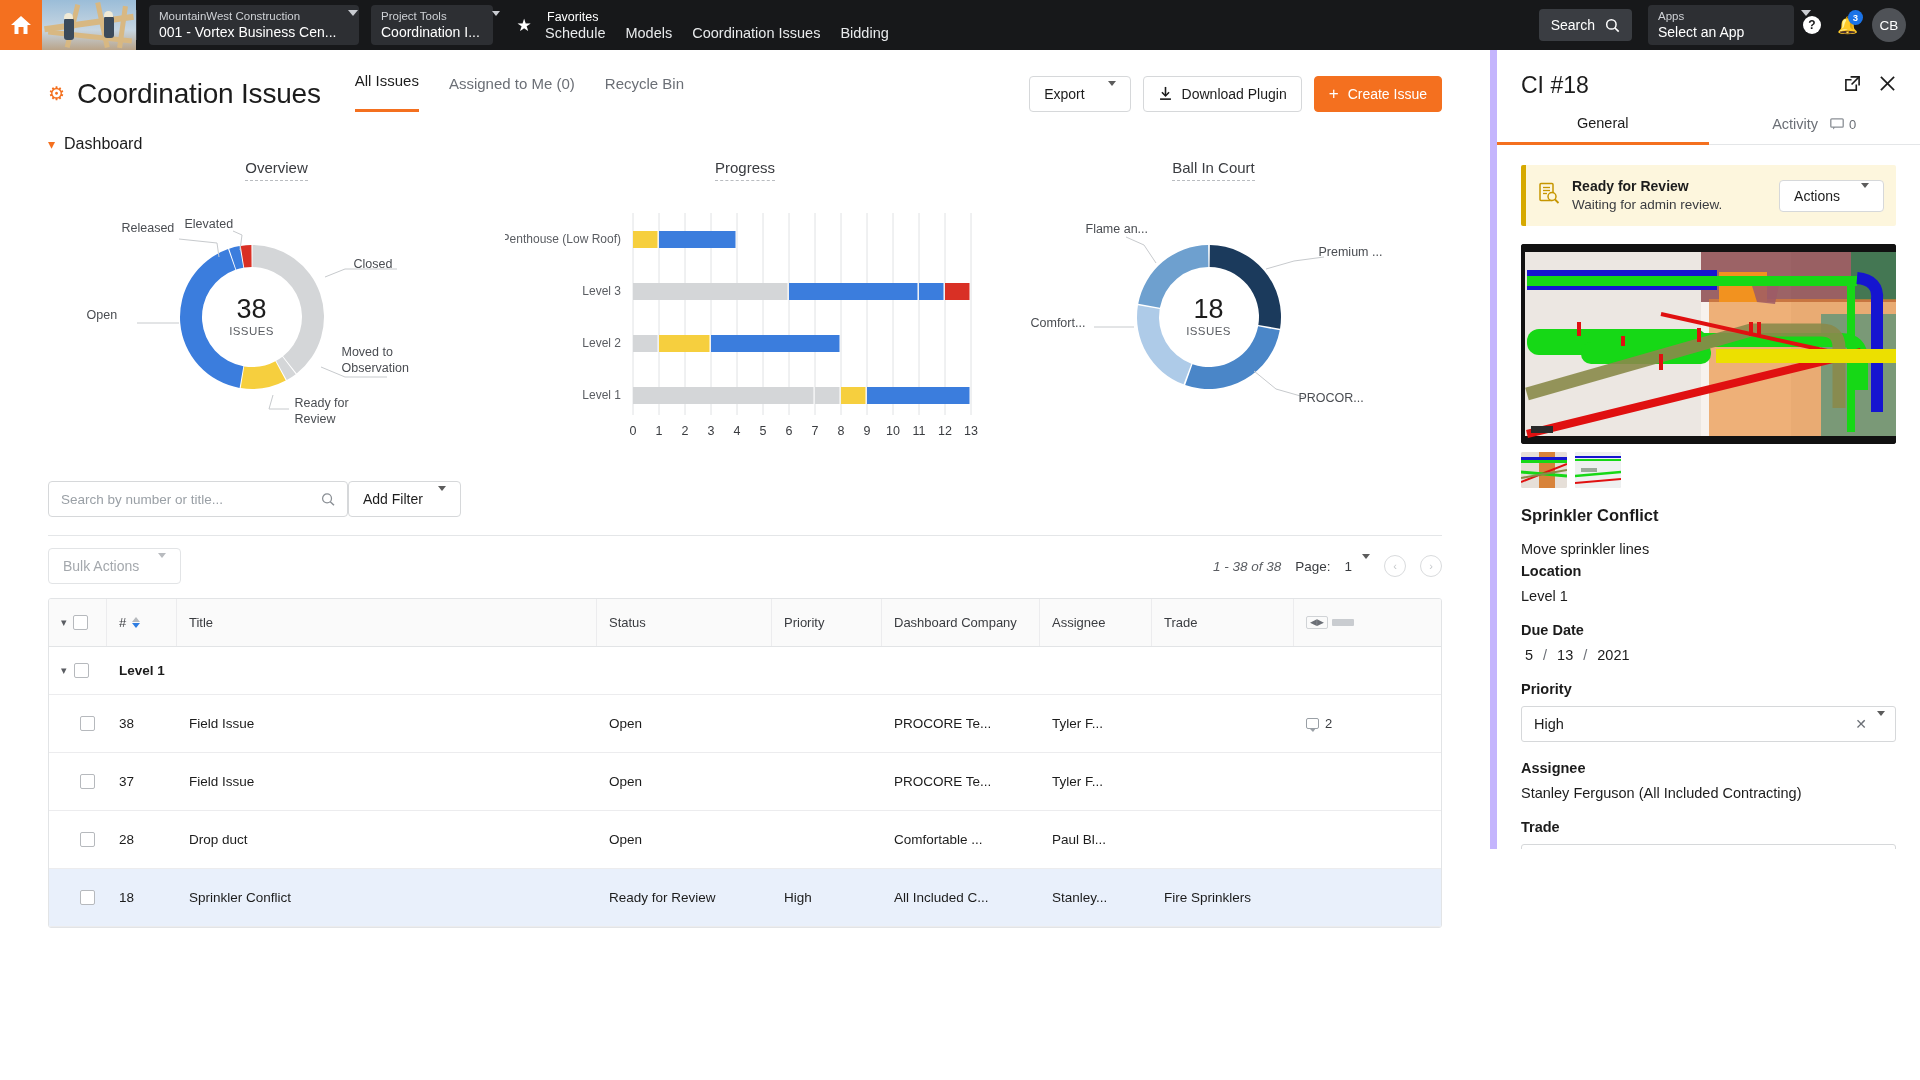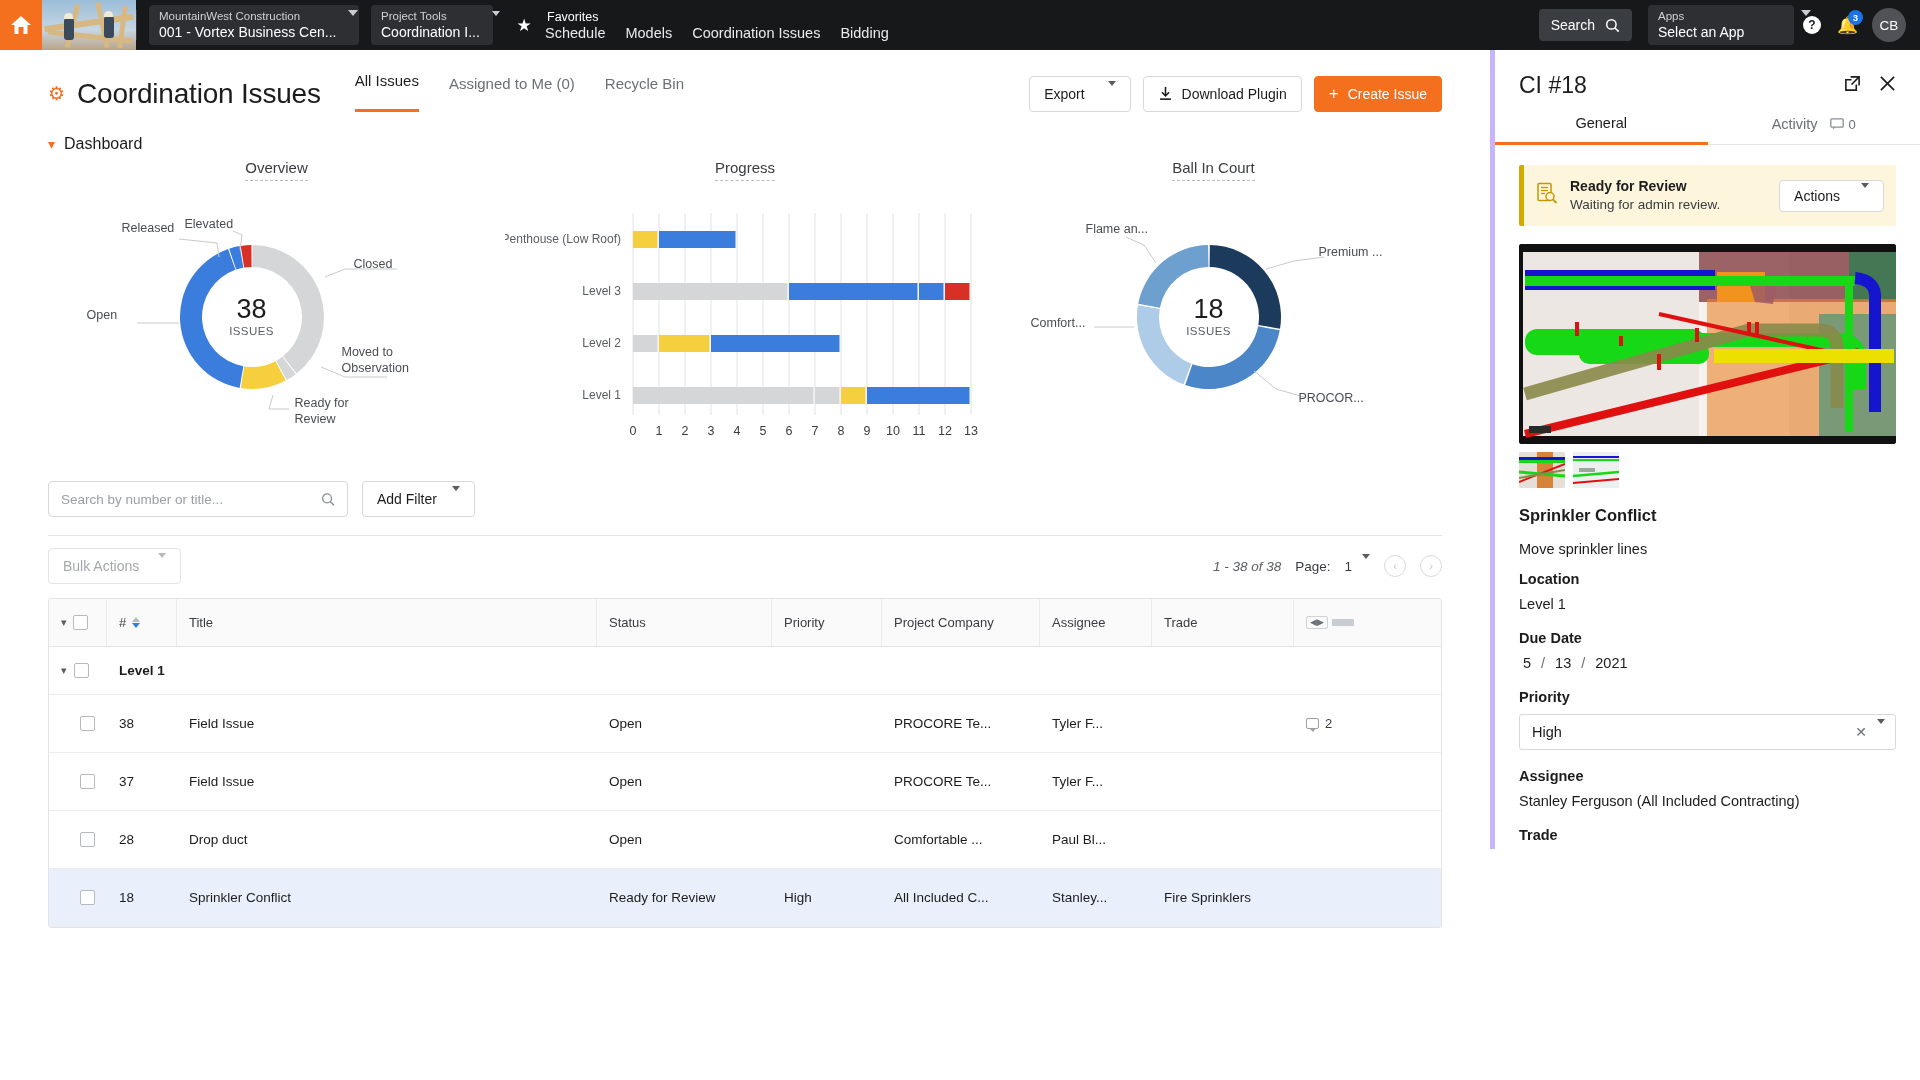--- a/index.html
+++ b/index.html
@@ -113,21 +113,21 @@
   .donut-wrap svg { position:absolute; left:0; top:0; }
   .donut-center { position:absolute; text-align:center; width: 110px; }
   .donut-center .num { font-size: 27px; color:#1c1c1c; line-height:1.1;}
   .donut-center .lbl { font-size: 11.5px; color:#5a5d62; letter-spacing:0.4px; }
   .dlabel { position:absolute; font-size: 12.5px; color:#4a4d52; white-space: pre-line; line-height:1.25;}
 
   .bars-wrap { position:relative; width: 480px; height: 250px; }
   .bars-wrap svg { position:absolute; left:0; top:0;}
 
   
-  .filter-row { display:flex; align-items:flex-start; gap: 14px; padding: 26px 48px 0 48px; }
+  .filter-row { display:flex; align-items:flex-start; padding: 26px 48px 0 48px; }
   .search-input {
     width: 300px; height: 36px; border:1px solid #d6d8da; border-radius:4px;
     display:flex; align-items:center; padding: 0 12px; position:relative; background:#fff;
   }
   .search-input input { border:none; outline:none; font-size:13.5px; color:#1c1c1c; width: 100%; font-family:inherit;}
   .search-input input::placeholder { color:#9aa0a6; }
   .hr { height:1px; background:#e4e6e8; margin: 18px 48px 0 48px; }
 
   .bulk-row { display:flex; align-items:center; padding: 12px 48px 0 48px; text-align: center; }
   .btn.muted { color:#a4a8ad; border-color:#e2e4e6; }
@@ -165,21 +165,21 @@
   .c-status { width: 175px; }
   .c-pri { width: 110px; }
   .c-comp { width: 158px; }
   .c-assn { width: 112px; }
   .c-trade { width: 142px; }
   .c-end { width: 75px; }
 
   
   .panel {
     position:absolute; top:50px; right:0; width: 430px; height: 799px;
-    background:#fff; border-left:5px solid #c4b5fd; overflow:hidden;
+    background:#fff; border-left:7px solid #c4b5fd; overflow:hidden;
   }
   .panel-head { display:flex; align-items:center; padding: 22px 24px 0 24px;}
   .panel-title { font-size: 23px; color:#1c1c1c; }
   .panel-head-icons { margin-left:auto; display:flex; align-items:center; gap: 18px;}
   .pi { cursor:pointer; color:#1c1c1c; }
   .panel-tabs { display:flex; align-items:flex-end; padding: 16px 0 0 0; border-bottom: 1px solid #e4e6e8; margin: 0 0 0 0;}
   .ptab { flex:1; text-align:center; font-size:14.5px; color:#6b6f76; padding-bottom: 11px; cursor:pointer; }
   .ptab.active { color:#1c1c1c; border-bottom:3px solid #f4701f; margin-bottom:-1px;}
   .ptab .cnt { color:#6b6f76; font-size:13px; margin-left:8px; }
 
@@ -192,21 +192,21 @@
   .alert .al-t { font-size:14px; color:#1c1c1c; font-weight:bold; }
   .alert .al-s { font-size:13.5px; color:#3a3c40; }
   .alert .btn { margin-left:auto; background:#fff; height:32px; flex:none;}
 
   .viewer { margin: 18px 24px 0 24px; height: 200px; background:#111; border-radius:3px; position:relative; overflow:hidden;}
   .thumbs { display:flex; gap: 8px; margin: 8px 24px 0 24px; }
   .thumb { width:46px; height:36px; border-radius:2px; overflow:hidden; position:relative; cursor:pointer; background:#ddd;}
 
   .pbody { padding: 18px 24px 0 24px; }
   .p-h1 { font-size:16.5px; color:#1c1c1c; font-weight:bold; margin-bottom: 16px;}
-  .p-txt { font-size:14.5px; color:#1c1c1c; margin-bottom: 14px;}
+  .p-txt { font-size:14.5px; color:#1c1c1c; margin-bottom: 6px;}
   .p-lbl { font-size:14.5px; color:#1c1c1c; font-weight:bold; margin-bottom: 9px;}
   .p-val { font-size:14.5px; color:#1c1c1c; margin-bottom: 18px;}
   .date-row { display:flex; align-items:center; gap: 10px; font-size:14.5px; color:#1c1c1c; margin-bottom: 18px; padding-left:4px;}
   .date-row .sl { color:#6b6f76; }
   .p-select {
     height: 36px; border:1px solid #d6d8da; border-radius:3px; display:flex; align-items:center;
     padding: 0 10px 0 12px; font-size:14.5px; color:#1c1c1c; margin-bottom: 18px; cursor:pointer; background:#fff;
   }
   .p-select .xc { margin-left:auto; color:#6b6f76; font-size:14px; margin-right:10px;}
 </style>
@@ -501,21 +501,21 @@
       <div class="th c-title">
         <span>Title</span>
       </div>
       <div class="th c-status">
         <span>Status</span>
       </div>
       <div class="th c-pri">
         <span>Priority</span>
       </div>
       <div class="th c-comp">
-        <span>Project Company</span>
+        <span>Dashboard Company</span>
       </div>
       <div class="th c-assn">
         <span>Assignee</span>
       </div>
       <div class="th c-trade">
         <span>Trade</span>
       </div>
       <div class="th c-end nb">
         <span class="resize-ctl">
           <span class="box">◀▶</span>

